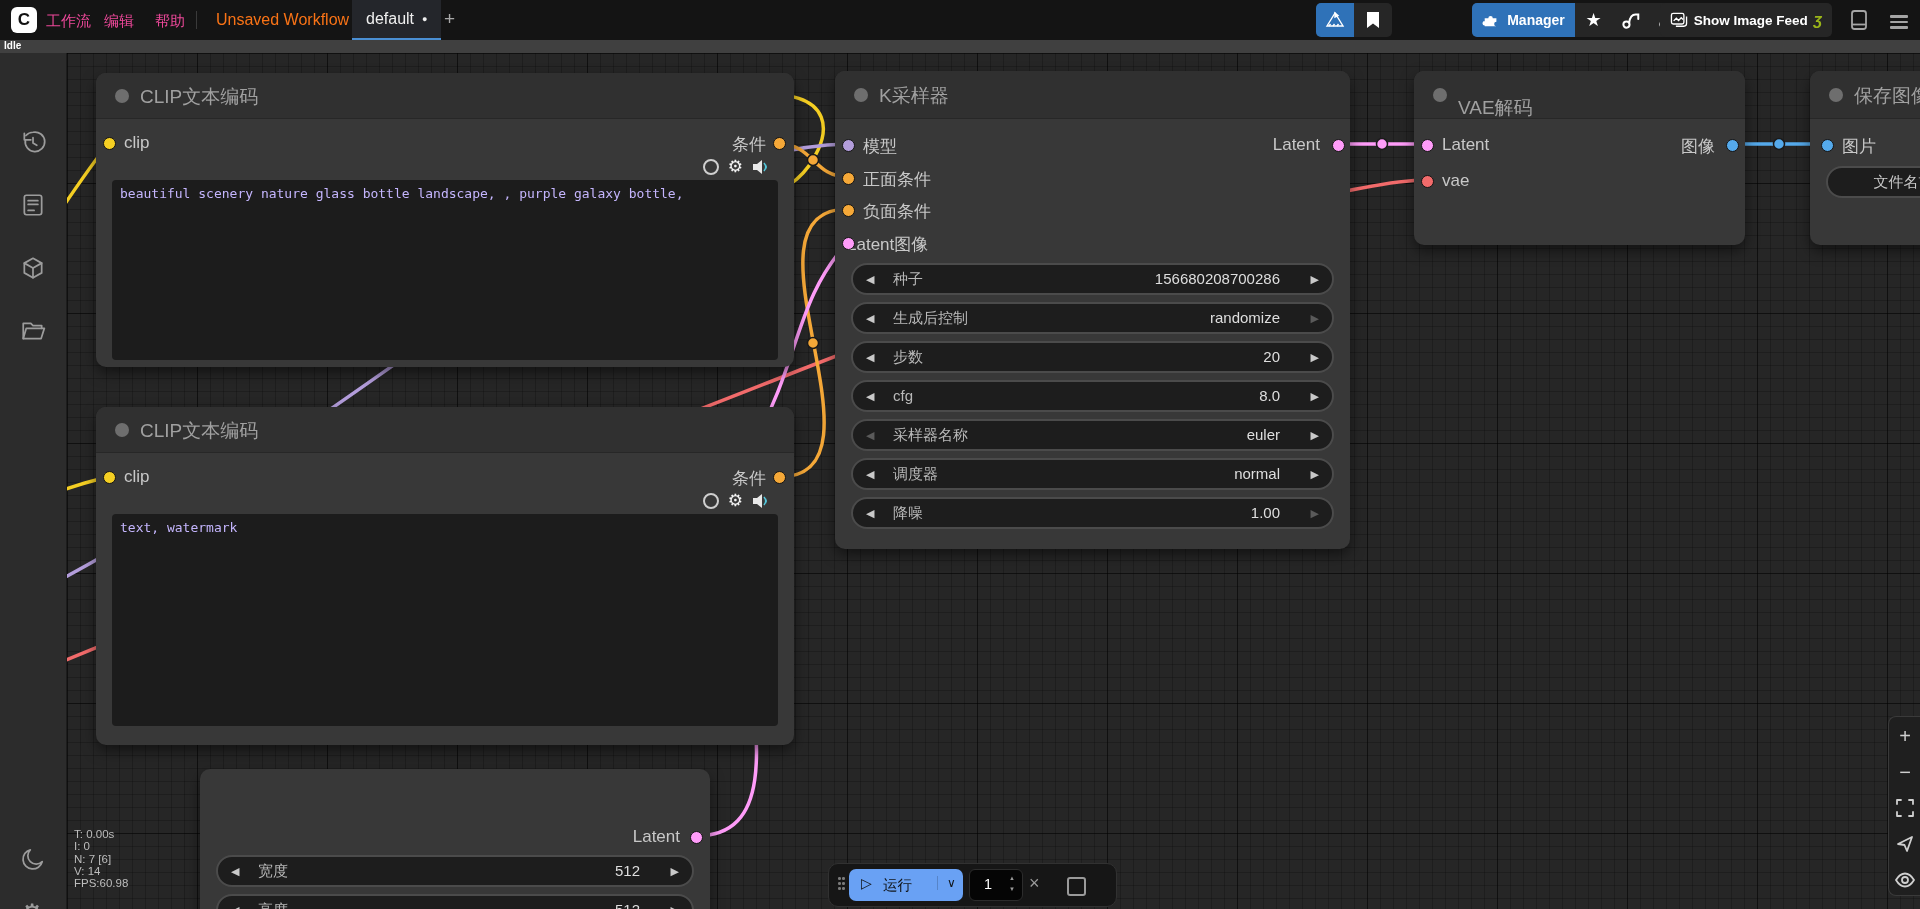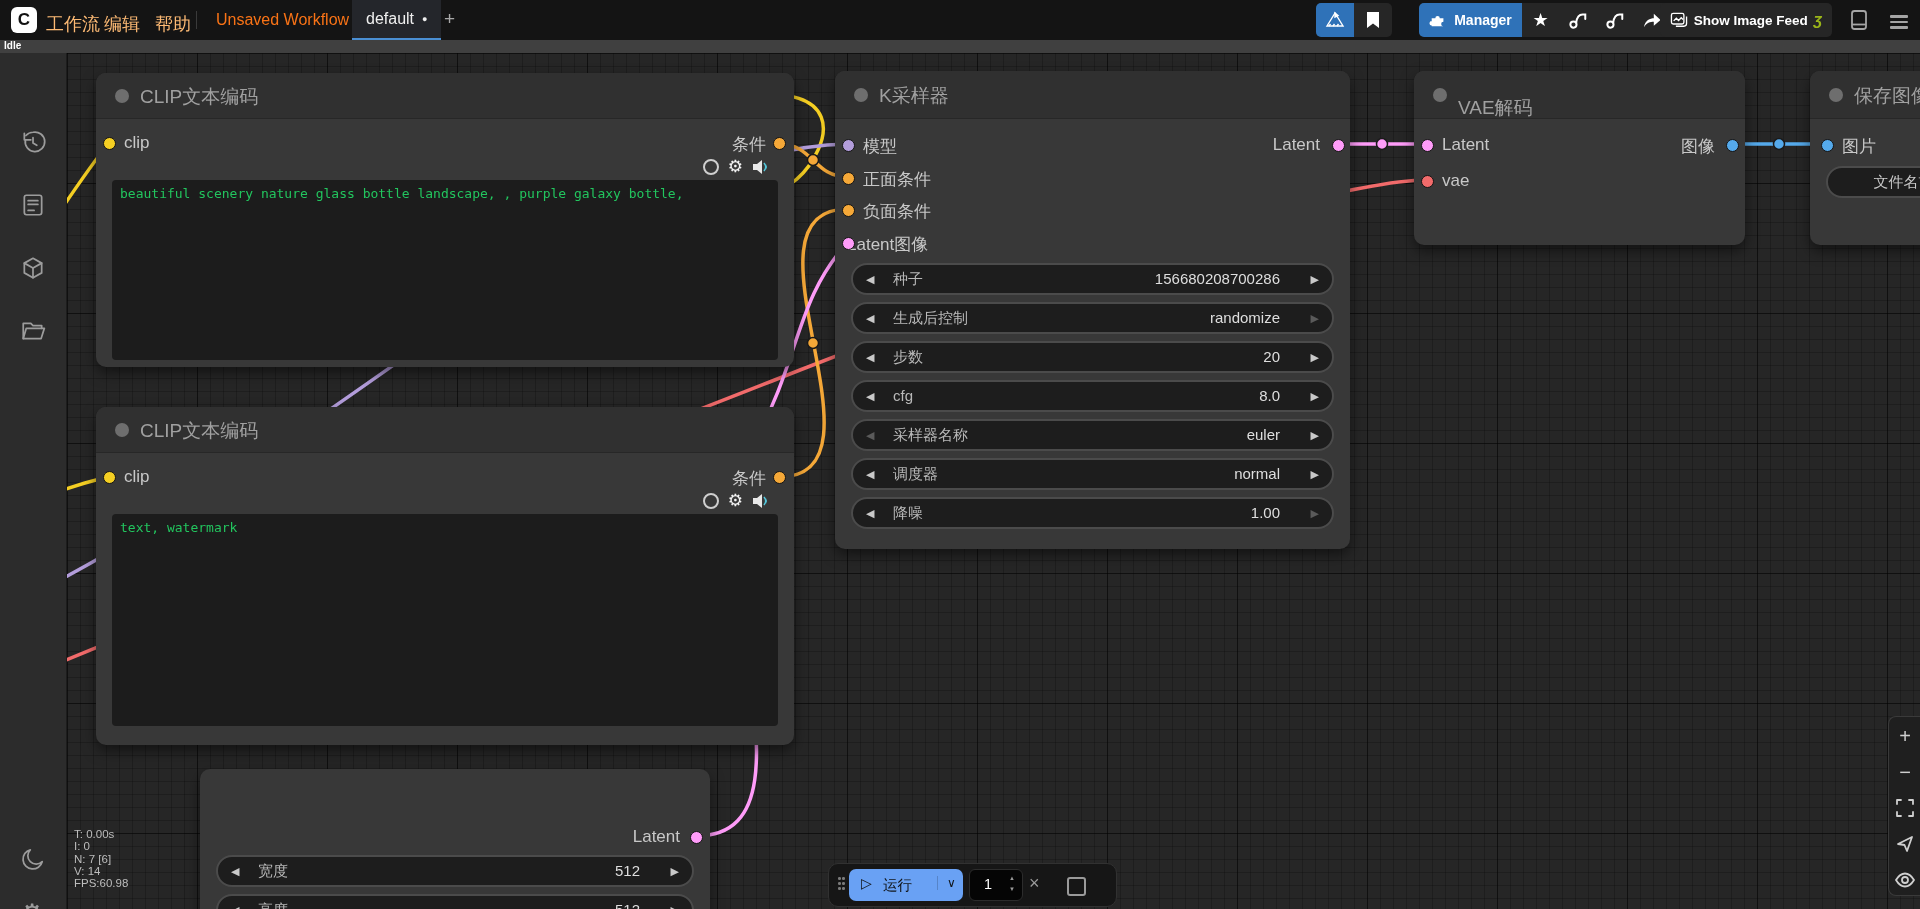--- a/index.html
+++ b/index.html
@@ -1,21 +1,21 @@
 <!DOCTYPE html>
 <html><head>
 <meta charset="utf-8">
 <style>
   html,body{margin:0;padding:0;background:#111;}
   body{width:1920px;height:909px;overflow:hidden;position:relative;
        font-family:"Liberation Sans",sans-serif;-webkit-font-smoothing:antialiased;}
   .abs{position:absolute;}
   
   #topbar{position:absolute;left:0;top:0;width:1920px;height:40px;background:#141414;z-index:10;}
-  #topbar .menu{position:absolute;top:12px;font-size:18px;color:#fdba74;cursor:default;}
+  #topbar .menu{position:absolute;top:12px;font-size:15px;color:#ec4899;cursor:default;}
   .logo{position:absolute;left:11px;top:7px;width:26px;height:26px;background:#fff;border-radius:6px;
         color:#111;font-weight:bold;font-size:17px;text-align:center;line-height:26px;}
   .vsep{position:absolute;width:1px;height:18px;background:#3a3a3a;top:11px;}
   .wtab{position:absolute;top:0;height:40px;display:flex;align-items:center;gap:8px;padding:0 14px;box-sizing:border-box;}
   .wtab .tdot{font-size:9px;}
   .tab-inactive{color:#f97316;}
   .tab-active{background:#24262b;color:#efefef;border-bottom:2px solid #4a8fd4;}
   .addtab{position:absolute;left:444px;top:8px;font-size:19px;color:#a8a8a8;}
   .tbtn{position:absolute;top:3px;height:34px;border-radius:5px;background:#262626;display:flex;align-items:center;overflow:hidden;}
   .bluecell{background:#2f72b8;height:34px;display:flex;align-items:center;justify-content:center;}
@@ -42,21 +42,21 @@
     background-size:130px 130px,130px 130px,13px 13px,13px 13px;}
   #wires{position:absolute;left:0;top:0;z-index:1;pointer-events:none;}
   #wires path{fill:none;stroke-width:3.5;stroke-linecap:round;}
   
   .node{position:absolute;background:#383838;border-radius:10px;box-shadow:0 6px 14px rgba(0,0,0,.5);z-index:2;}
   .nhead{position:absolute;left:0;top:0;right:0;background:#303030;border-radius:10px 10px 0 0;border-bottom:1px solid #272727;box-sizing:border-box;}
   .ndot{position:absolute;left:19px;width:14px;height:14px;border-radius:50%;background:#6e6e6e;}
   .ntitle{position:absolute;left:44px;font-size:19px;color:#a0a0a0;white-space:nowrap;}
   .pdot{position:absolute;width:11px;height:11px;border-radius:50%;border:1px solid #141414;box-sizing:content-box;z-index:3;}
   .plabel{position:absolute;font-size:17px;color:#c8c8c8;white-space:nowrap;}
-  .prompt{position:absolute;background:#1c1c1c;border:none;border-radius:4px;resize:none;color:#22c55e;
+  .prompt{position:absolute;background:#1c1c1c;border:none;border-radius:4px;resize:none;color:#c4b5fd;
           font-family:"DejaVu Sans Mono",monospace;font-size:13px;padding:6px 8px;box-sizing:border-box;outline:none;}
   .widget{position:absolute;height:32px;background:#1d1d1d;border:2px solid #4b4b4b;border-radius:18px;box-sizing:border-box;}
   .arr{position:absolute;top:8px;font-size:11px;color:#c9c9c9;}
   .arr.dim{color:#5a5a5a;}
   .arrL{left:13px;} .arrR{right:13px;}
   .wlabel{position:absolute;left:40px;top:5px;font-size:15px;color:#b9b9b9;white-space:nowrap;}
   .wvalue{position:absolute;right:52px;top:5px;font-size:15px;color:#dedede;white-space:nowrap;}
   .wcenter{position:absolute;left:0;right:0;top:5px;text-align:center;font-size:15px;color:#c9c9c9;white-space:nowrap;}
   .ctlrow{position:absolute;display:flex;align-items:center;gap:9px;}
   .ocircle{width:12px;height:12px;border:2px solid #cfcfcf;border-radius:50%;}
@@ -369,21 +369,21 @@
           <path d="M4 16 l1.5-2 M8 16 l1.5-2 M12 16 l1.5-2"></path>
       </svg>
     </div>
     <div class="cell" style="width:38px">
       <svg width="14" height="18" viewBox="0 0 14 18">
           <path d="M1 1 H13 V17 L7 12.5 L1 17 Z" fill="#fff"></path>
         </svg>
     </div>
   </div>
 
-  <div class="tbtn" style="left:1419px;width:251px">
+  <div class="tbtn" style="left:1472px;width:251px">
     <div class="bluecell" style="width:103px">
       <svg width="18" height="18" viewBox="0 0 20 20" style="fill:#fff">
         <path d="M3 8 h4 a2.5 2.5 0 1 1 5 0 h4 v4 a2.5 2.5 0 1 0 0 5 v0 h-13 z M3 8 v3 a2.5 2.5 0 1 0 0 5 v1"></path>
       </svg>
       <span class="mgr-label">Manager</span>
     </div>
     <div class="cell" style="width:37px">
       <span class="star">★</span>
     </div>
     <div class="cell" style="width:37px">

